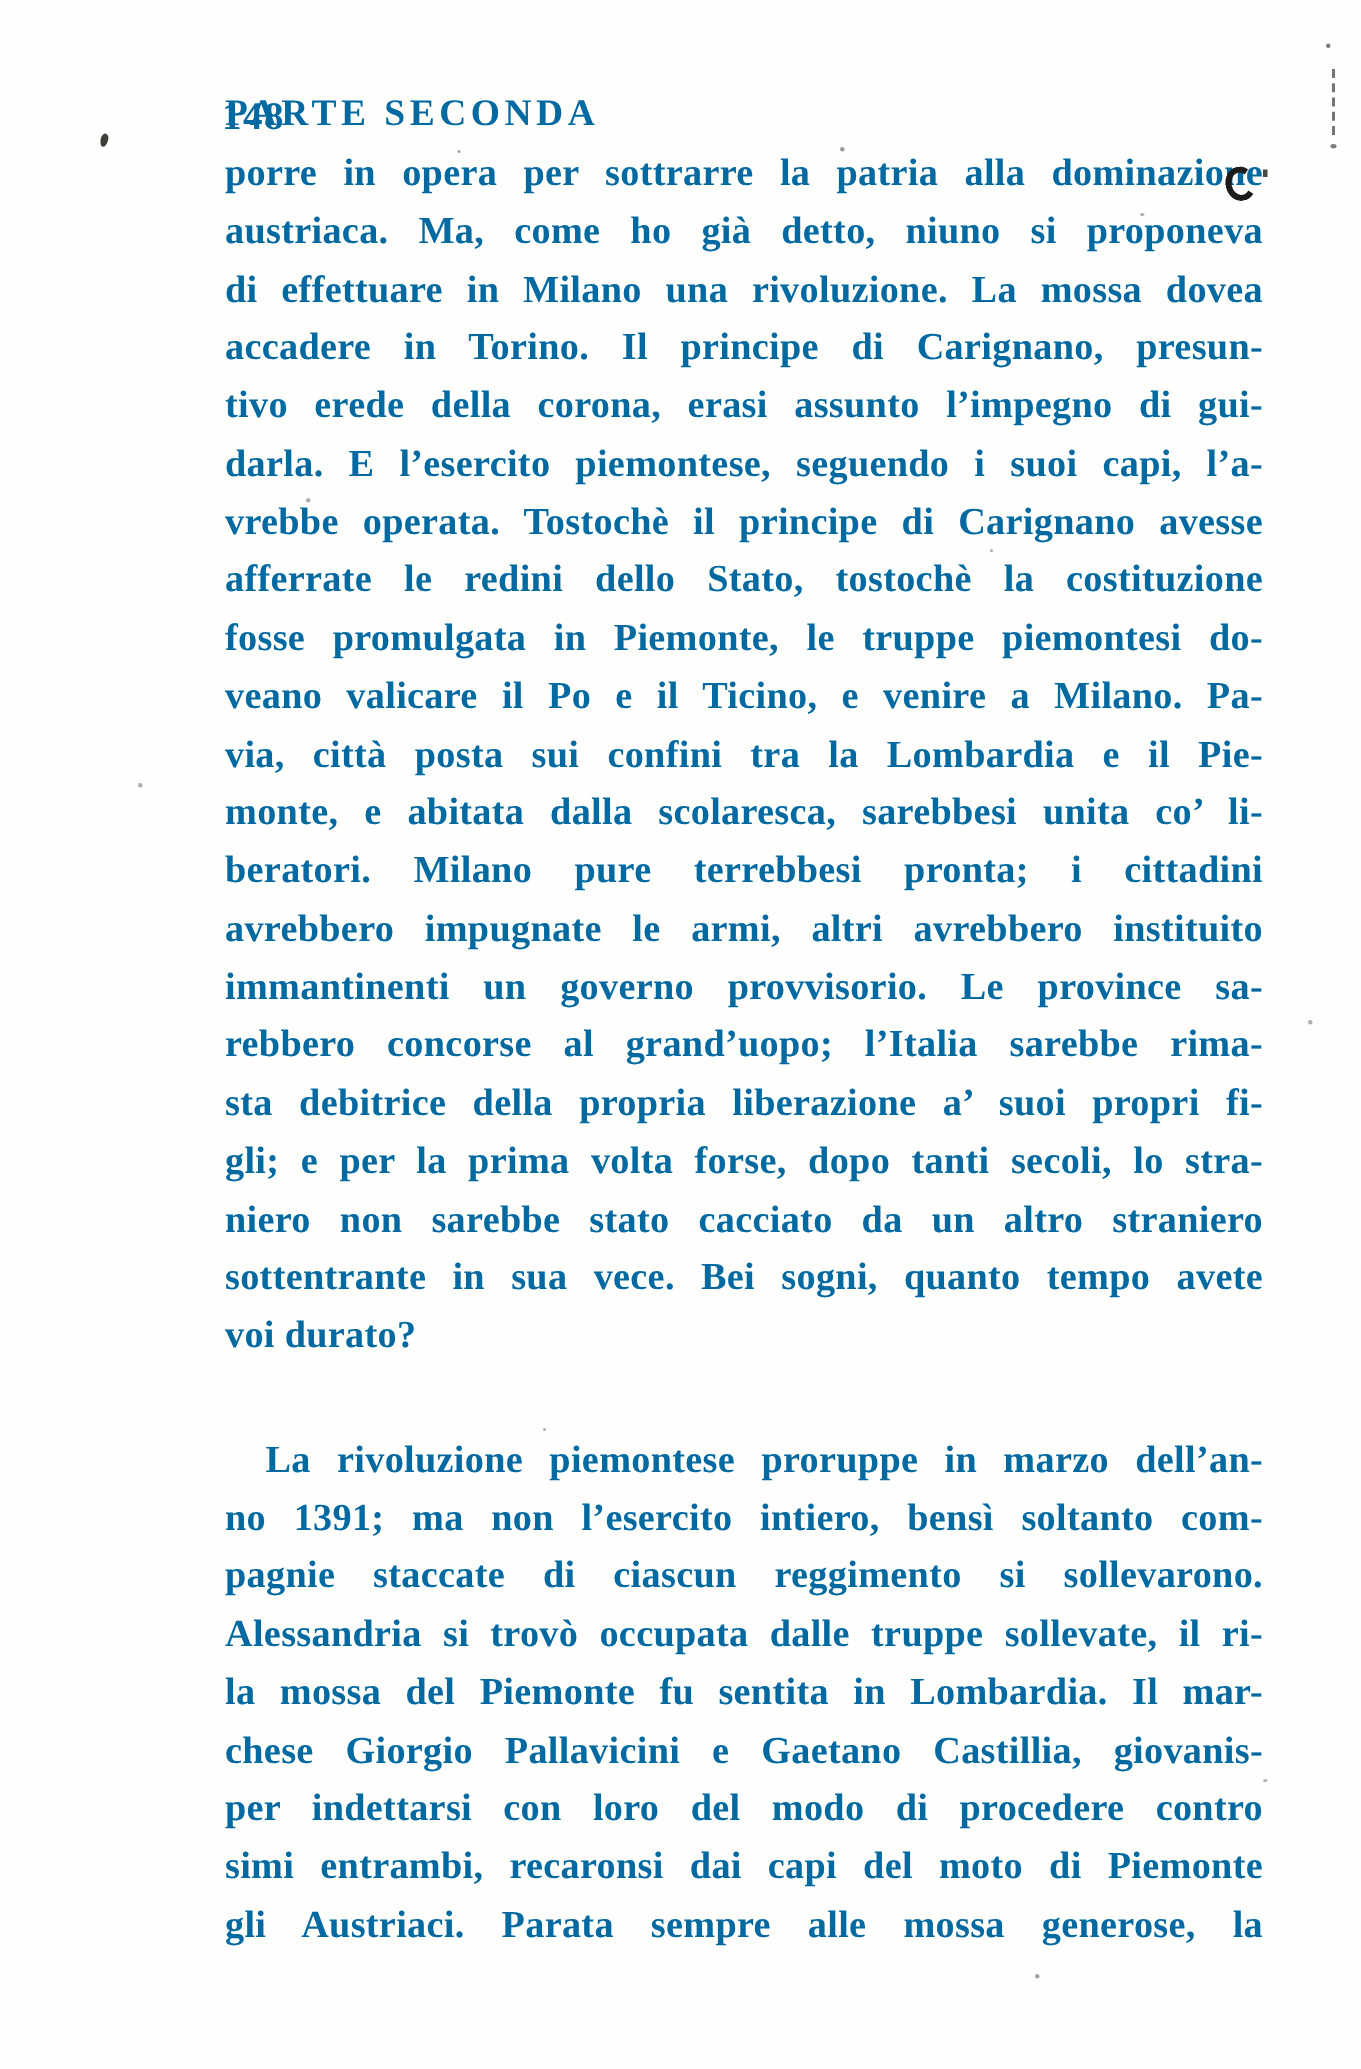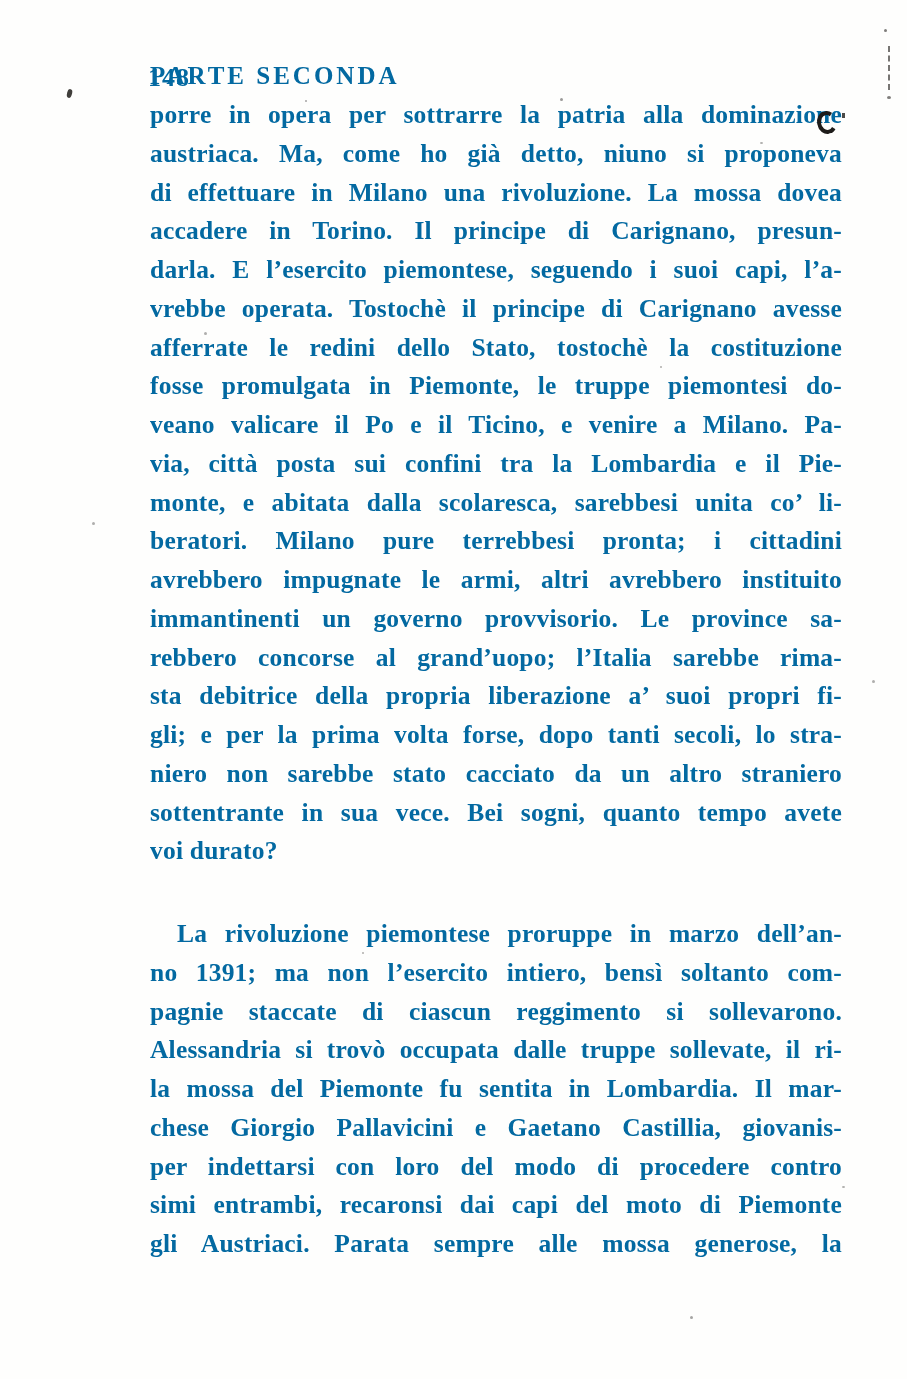--- a/index.html
+++ b/index.html
@@ -110,20 +110,21 @@
   <div class="running-header">
     <span class="page-number">148</span>
     <div class="header-title">PARTE SECONDA</div>
   </div>
 
   <div class="page-body">
       <div class="line">porre in opera per sottrarre la patria alla dominazione</div>
       <div class="line">austriaca. Ma, come ho già detto, niuno si proponeva</div>
       <div class="line">di effettuare in Milano una rivoluzione. La mossa dovea</div>
       <div class="line">accadere in Torino. Il principe di Carignano, presun-</div>
+      <div class="line">tivo erede della corona, erasi assunto l’impegno di gui-</div>
       <div class="line">darla. E l’esercito piemontese, seguendo i suoi capi, l’a-</div>
       <div class="line">vrebbe operata. Tostochè il principe di Carignano avesse</div>
       <div class="line">afferrate le redini dello Stato, tostochè la costituzione</div>
       <div class="line">fosse promulgata in Piemonte, le truppe piemontesi do-</div>
       <div class="line">veano valicare il Po e il Ticino, e venire a Milano. Pa-</div>
       <div class="line">via, città posta sui confini tra la Lombardia e il Pie-</div>
       <div class="line">monte, e abitata dalla scolaresca, sarebbesi unita co’ li-</div>
       <div class="line">beratori. Milano pure terrebbesi pronta; i cittadini</div>
       <div class="line">avrebbero impugnate le armi, altri avrebbero instituito</div>
       <div class="line">immantinenti un governo provvisorio. Le province sa-</div>

